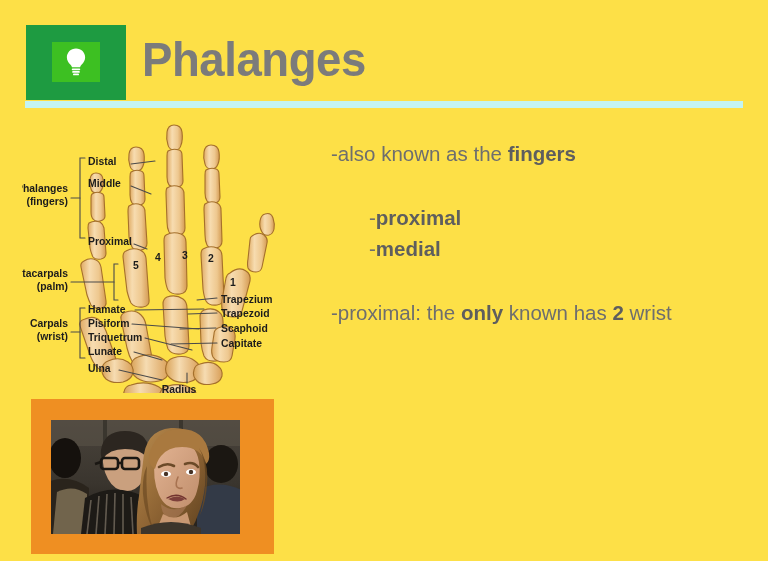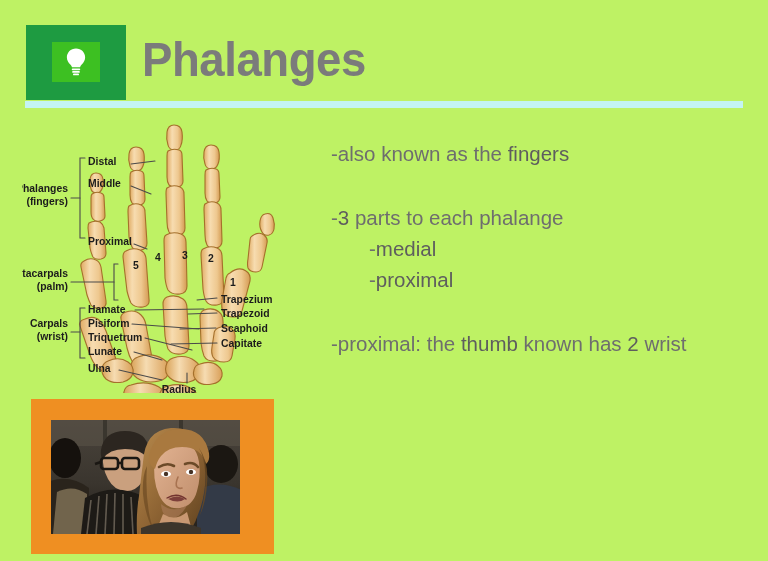--- a/index.html
+++ b/index.html
@@ -14,21 +14,21 @@
     position: relative;
     overflow: hidden;
     font-family: "Liberation Sans", sans-serif;
     -webkit-font-smoothing: antialiased;
   }
   #slide {
     position: absolute;
     left: 0; top: 0;
     width: 768px;
     height: 561px;
-    background: #bef264;
+    background: #fde047;
   }
 
   
   #header-icon-outer {
     position: absolute;
     left: 26px;
     top: 25px;
     width: 100px;
     height: 75px;
     background: #1e9b41;
@@ -79,21 +79,21 @@
     color: #6e6e6e;
     font-size: 20.5px;
     line-height: 31px;
     font-family: "Liberation Sans", sans-serif;
   }
   #body-text .para { margin: 0; }
   #body-text .spacer { height: 33px; }
   #body-text .sub {
     padding-left: 38px;
   }
-  #body-text b { color: #5e5e5e; font-weight: normal; }
+  #body-text b { color: #5e5e5e; font-weight: bold; }
   #body-text .dash { font-weight: normal; color: #6e6e6e; }
 
   
   #hand-figure {
     position: absolute;
     left: 22px;
     top: 118px;
     width: 285px;
     height: 275px;
   }
@@ -138,30 +138,29 @@
   <div id="page-title">Phalanges</div>
 
   <div id="header-rule"></div>
 
   <div id="body-text">
 
     <p class="para"><span class="dash">-</span><span>also known as the </span><b>fingers</b></p>
 
     <div class="spacer"></div>
 
-    <p class="para"><span class="dash">-</span><b>3</b><span> parts to each phalange</span></p>
-
+
+
+    <p class="para sub"><span class="dash">-</span><b>proximal</b></p>
 
     <p class="para sub"><span class="dash">-</span><b>medial</b></p>
 
-    <p class="para sub"><span class="dash">-</span><b>proximal</b></p>
-
     <div class="spacer"></div>
 
-    <p class="para"><span class="dash">-</span><span>proximal: the </span><b>thumb</b><span> known has </span><b>2</b><span> wrist</span></p>
+    <p class="para"><span class="dash">-</span><span>proximal: the </span><b>only</b><span> known has </span><b>2</b><span> wrist</span></p>
   </div>
 
   <div id="hand-figure">
     <svg width="285" height="275" viewBox="0 0 285 275" aria-hidden="true">
       <defs>
         <linearGradient id="bg1" x1="0" y1="0" x2="1" y2="0">
           <stop offset="0%" stop-color="#e0ab63"></stop>
           <stop offset="35%" stop-color="#f7dcb0"></stop>
           <stop offset="70%" stop-color="#eec88f"></stop>
           <stop offset="100%" stop-color="#d49a52"></stop>

